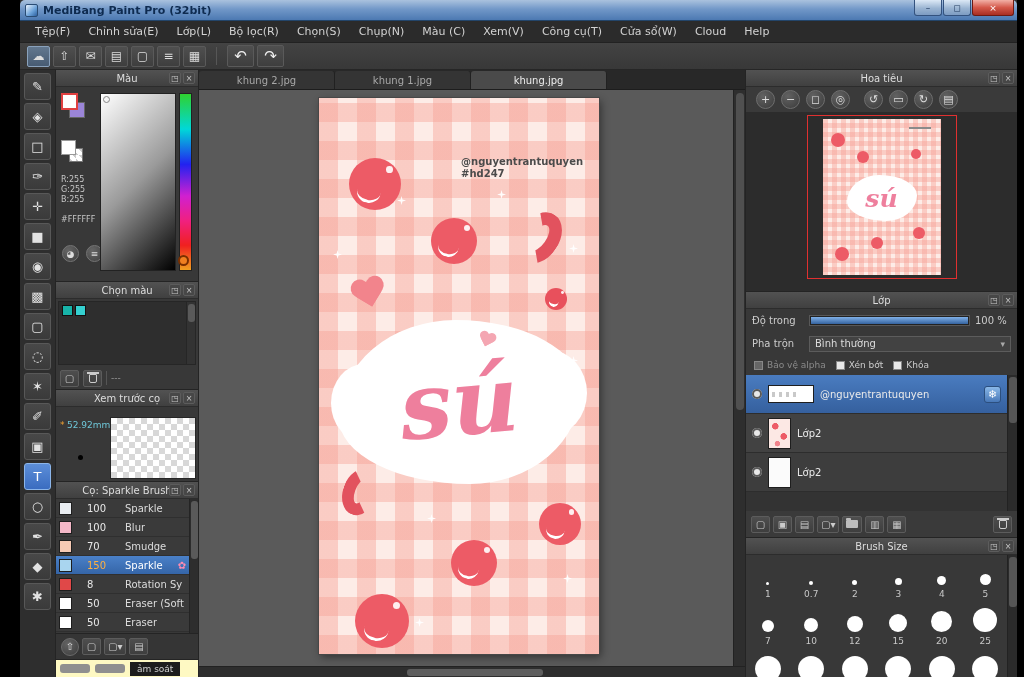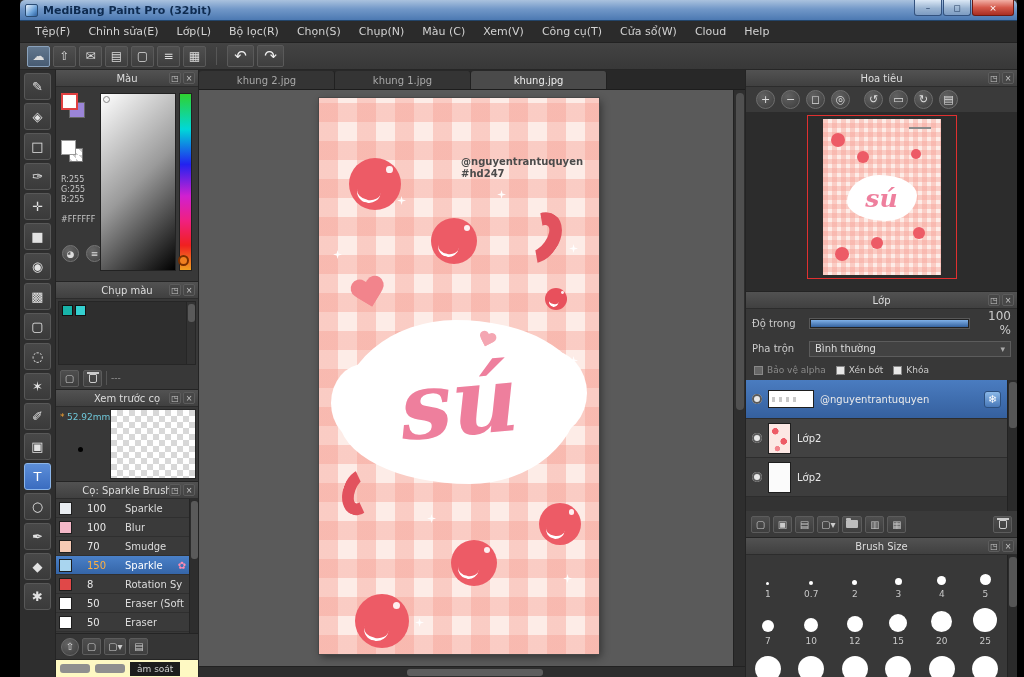--- a/index.html
+++ b/index.html
@@ -89,21 +89,21 @@
   .psw2 { position:absolute; left:16px; top:3px; width:11px; height:11px; background:#35d0d0; border:1px solid #111; }
   .pal-scroll { position:absolute; right:0; top:0; bottom:0; width:9px; background:#333; border-left:1px solid #262626; }
   .pal-scroll .thumb { position:absolute; left:1px; top:2px; width:7px; height:18px; background:#5a5a5a; border-radius:3px; }
   .pal-foot { flex:0 0 22px; display:flex; align-items:center; gap:4px; padding:0 4px; }
   .sbtn { min-width:19px; height:17px; background:linear-gradient(#4e4e4e,#3e3e3e); border:1px solid #5c5c5c;
     border-radius:2px; color:#ccc; font-size:10px; display:flex; align-items:center; justify-content:center; padding:0 3px; }
   .footsep { width:1px; height:14px; background:#555; }
   .foottxt { font-size:9px; color:#9a9a9a; }
 
   
-  .pc-preview { height:92px; }
+  .pc-preview { height:92px;gap:8px; }
   .pv-body { flex:1; display:flex; }
   .pv-info { flex:0 0 52px; position:relative; }
   .pv-mark { position:absolute; left:4px; top:5px; color:#f0a030; font-size:9px; }
   .pv-size { position:absolute; left:11px; top:5px; color:#6ec6d8; font-size:9px; }
   .pv-dot { position:absolute; left:22px; top:40px; width:5px; height:5px; background:#000; border-radius:50%; }
   .pv-check { flex:1; margin:2px; border:1px solid #262626; background-color:#fff;
     background-image:linear-gradient(45deg,#d8d8d8 25%,transparent 25%,transparent 75%,#d8d8d8 75%),
                      linear-gradient(45deg,#d8d8d8 25%,transparent 25%,transparent 75%,#d8d8d8 75%);
     background-size:12px 12px; background-position:0 0,6px 6px; position:relative; }
 
@@ -210,21 +210,21 @@
     border-radius:46% 54% 44% 56% / 58% 44% 56% 42%; display:flex; align-items:center; justify-content:center;
     font-family:"DejaVu Serif", serif; font-style:italic; font-weight:bold; font-size:25px; color:#ee7f9d; }
   .nav-wmline { position:absolute; right:10px; top:8px; width:22px; height:2px; background:#8a8a8a; }
 
   
   .pc-layer { height:246px; }
   .lrow { flex:0 0 23px; display:flex; align-items:center; gap:5px; padding:0 6px; }
   .llab { font-size:10px; color:#ccc; width:52px; flex:0 0 auto; }
   .slider { flex:1; height:11px; background:#222; border:1px solid #585858; position:relative; }
   .slider .fill { position:absolute; inset:1px; background:linear-gradient(#7fb0e8,#35639f); }
-  .lval { width:36px; font-size:12px; color:#ccc; text-align:right; flex:0 0 auto; }
+  .lval { width:36px; font-size:10px; color:#ccc; flex:0 0 auto; }
   .select { flex:1; height:16px; background:#424242; border:1px solid #5c5c5c; display:flex;
     align-items:center; justify-content:space-between; padding:0 5px; font-size:10px; color:#ddd; }
   .select .arr { color:#aaa; font-size:9px; }
   .lrow.checks { flex:0 0 20px; gap:0; }
   .chk { display:flex; align-items:center; gap:4px; font-size:9px; color:#ccc; margin-right:10px; }
   .chk .box { width:9px; height:9px; background:#e8e8e8; border:1px solid #888; }
   .chk.dim { color:#8a8a8a; } .chk.dim .box { background:#666; }
   .layers { flex:1; position:relative; background:#333; min-height:0; overflow:hidden; }
   .lay { height:39px; margin-right:10px; display:flex; align-items:center; gap:6px; padding:0 6px;
     background:#424242; border-bottom:1px solid #2d2d2d; }
@@ -424,21 +424,21 @@
           <div class="svbox">
             <div class="svmark"></div>
           </div>
           <div class="huebar"></div>
           <div class="huemark"></div>
         </div>
       </div>
 
       <div class="panel pc-palette">
         <div class="phead">
-          <span>Chụp màu</span>
+          <span>Chọn màu</span>
           <span class="pico">
             <span>◳</span>
             <span>×</span>
           </span>
         </div>
         <div class="pal-swatches">
           <div class="psw1"></div>
           <div class="psw2"></div>
           <div class="pal-scroll">
               <div class="thumb"></div>

